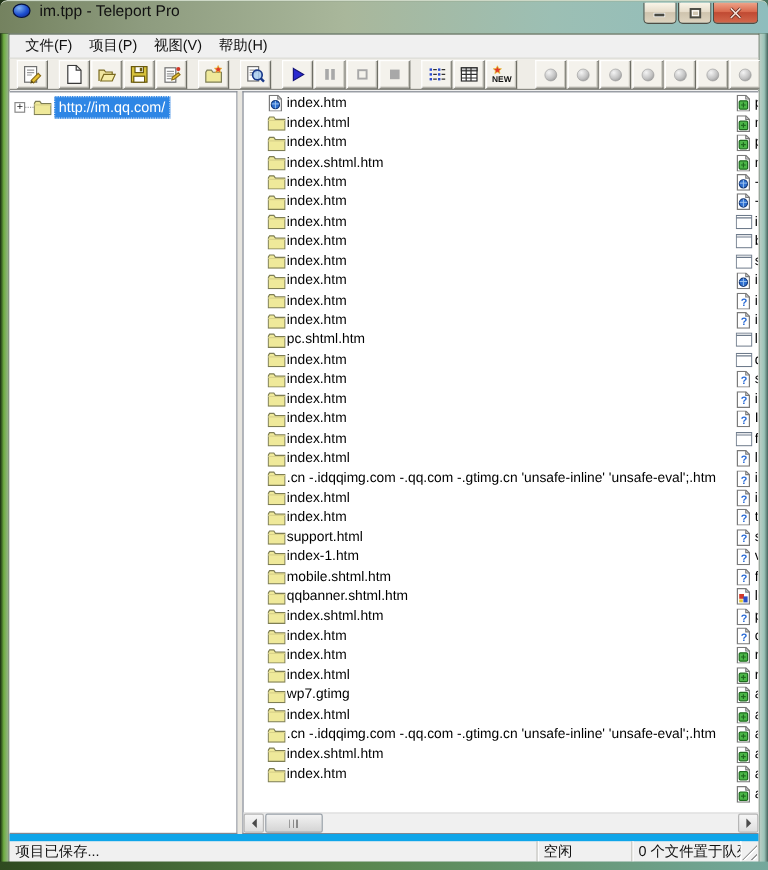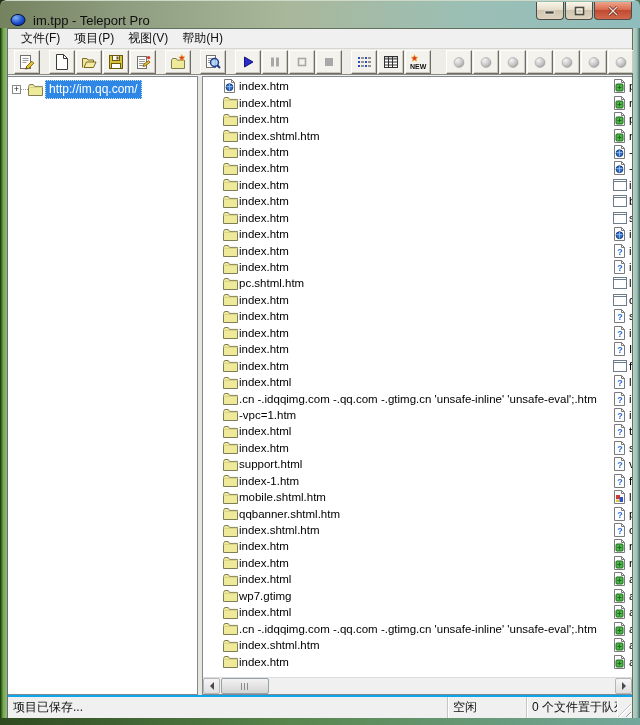--- a/index.html
+++ b/index.html
@@ -4,21 +4,21 @@
 <style>
   * { margin:0; padding:0; box-sizing:border-box; }
   html,body { width:640px; height:725px; overflow:hidden;
     font-family:"Liberation Sans","DejaVu Sans",sans-serif;
     background:linear-gradient(115deg,#1d2f14 0%,#3a5a34 40%,#4c7a6e 75%,#6fa39c 100%); }
   .window { position:absolute; left:0; top:0; width:640px; height:725px;
     border-radius:6px 6px 0 0; overflow:hidden; }
   
   .titlebar { position:absolute; left:0; top:0; width:640px; height:28px;
     background:linear-gradient(to right,#74825f 0%,#8d9b7e 18%,#a9b79b 45%,#9cbfb4 72%,#8fbdbd 100%);
-    border-radius:6px 6px 0 0; border-top:1px solid #cdd8c6; display:flex; align-items:flex-end; }
+    border-radius:6px 6px 0 0; border-top:1px solid #cdd8c6; display:flex; align-items:flex-start; }
   .app-icon { margin-left:10px; width:16px; height:16px; display:inline-block; }
   .title-text { margin-left:7px; font-size:13px; color:#101010; }
   .winbtns { position:absolute; right:8px; top:1px; display:flex; }
   .wb { width:28px; height:18px; border:1px solid #4d4d45; border-top:none;
     background:linear-gradient(#fbf6ea,#e6ddcb 45%,#cfc4ae 50%,#ded4c0);
     border-radius:0 0 4px 4px; display:flex; align-items:center; justify-content:center; margin-left:1px; }
   .wb.close { width:38px; background:linear-gradient(#eda irrelevant); background:linear-gradient(#efa58a,#d96a4e 45%,#c04a33 50%,#d2684c); }
   .wb svg { display:block; }
   
   .client { position:absolute; left:7px; top:28px; width:626px; height:690px;
@@ -70,21 +70,21 @@
     border-radius:2px; display:flex; align-items:center; justify-content:center; }
   .sb-thumb { width:48px; margin-left:1px; background:linear-gradient(#f2f2f2,#d4d4d4);
     border:1px solid #98a0a8; border-radius:2px; display:flex; align-items:center; justify-content:center; }
   .sb-grip { width:8px; height:7px;
     background:repeating-linear-gradient(90deg,#8a8a8a 0 1px,transparent 1px 3px); }
   .sb-fill { flex:1; }
   .tri-l { width:0; height:0; border:4px solid transparent; border-right-color:#4a4a4a; margin-left:-4px; }
   .tri-r { width:0; height:0; border:4px solid transparent; border-left-color:#4a4a4a; margin-right:-4px; }
   
   .statusbar { position:absolute; left:0; bottom:0; right:0; height:23px; background:#f0f0f0;
-    border-top:2px solid #0ea5e9; display:flex; align-items:stretch; font-size:12px; color:#111; }
+    border-top:6px solid #0ea5e9; display:flex; align-items:stretch; font-size:12px; color:#111; }
   .sp { border-right:1px solid #c6c6c0; box-shadow:1px 0 0 #ffffff; display:flex; align-items:center;
     padding:0 5px; overflow:hidden; white-space:nowrap; }
   .sp.msg { flex:1; }
   .sp.state { width:79px; }
   .sp.files { width:90px; border-right:none; }
   .grip { width:15px; position:relative; overflow:hidden; }
   .grip:before { content:""; position:absolute; right:1px; bottom:1px; width:13px; height:13px;
     background:repeating-linear-gradient(135deg,transparent 0 3px,#9a9a9a 3px 4.2px,#ffffff 4.2px 5.6px);
     clip-path:polygon(100% 0,100% 100%,0 100%); }
 </style>
@@ -576,29 +576,20 @@
                 </span>
                 <span class="fn">.cn -.idqqimg.com -.qq.com -.gtimg.cn 'unsafe-inline' 'unsafe-eval';.htm</span>
               </div>
               <div class="row">
                 <span class="fi">
                   <svg width="15" height="13">
                     <path d="M0.5 12.5 V3.4 L1.7 1.5 H5.2 L6.5 3.4 H14.5 V12.5 Z" fill="#EFE99A" stroke="#7E7E55"></path>
                     <line x1="0.5" y1="4.4" x2="14.5" y2="4.4" stroke="#d9d28a"></line>
                   </svg>
                 </span>
-                <span class="fn">-vpc=1.htm</span>
-              </div>
-              <div class="row">
-                <span class="fi">
-                  <svg width="15" height="13">
-                    <path d="M0.5 12.5 V3.4 L1.7 1.5 H5.2 L6.5 3.4 H14.5 V12.5 Z" fill="#EFE99A" stroke="#7E7E55"></path>
-                    <line x1="0.5" y1="4.4" x2="14.5" y2="4.4" stroke="#d9d28a"></line>
-                  </svg>
-                </span>
                 <span class="fn">index.html</span>
               </div>
               <div class="row">
                 <span class="fi">
                   <svg width="15" height="13">
                     <path d="M0.5 12.5 V3.4 L1.7 1.5 H5.2 L6.5 3.4 H14.5 V12.5 Z" fill="#EFE99A" stroke="#7E7E55"></path>
                     <line x1="0.5" y1="4.4" x2="14.5" y2="4.4" stroke="#d9d28a"></line>
                   </svg>
                 </span>
                 <span class="fn">index.htm</span>

